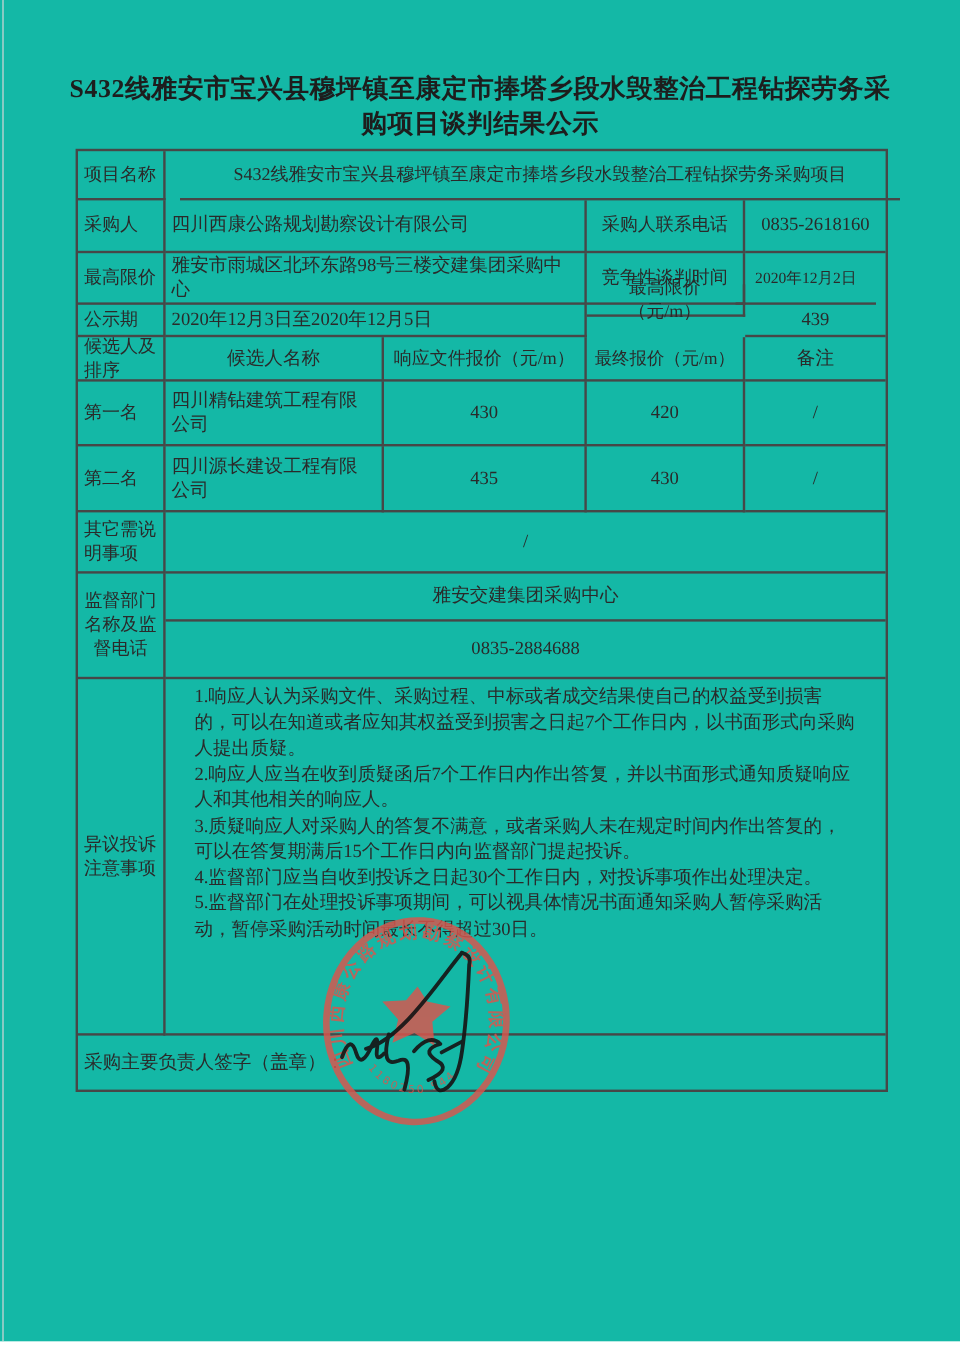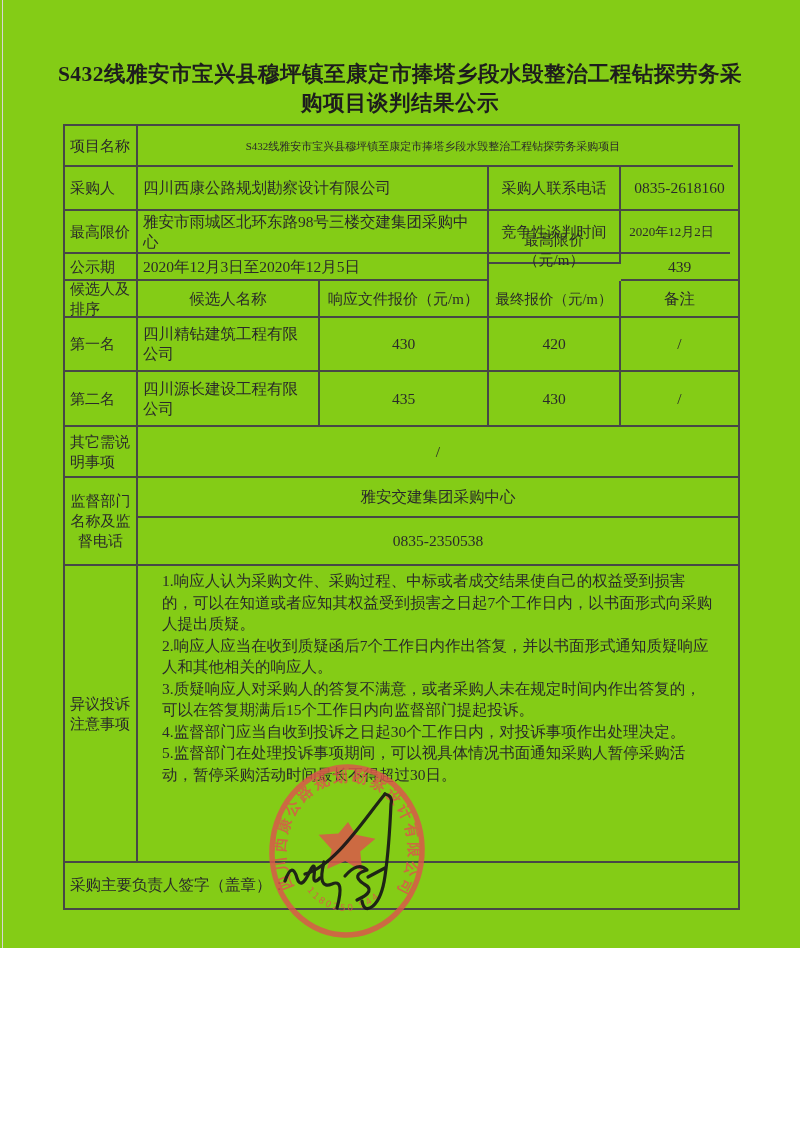--- a/index.html
+++ b/index.html
@@ -1,19 +1,19 @@
 <!DOCTYPE html>
 <html><head>
 <meta charset="utf-8">
 <style>
   html,body{margin:0;padding:0;background:#ffffff;}
   .page{
     position:relative;
-    width:800px;height:948px;
-    background:#84cc16;
+    width:800px;height:1118px;
+    background:#14b8a6;
     overflow:hidden;
     font-family:"Liberation Serif","DejaVu Serif",serif;
     color:#262626;
   }
   .scan-edge-left{
     position:absolute;left:2px;top:0;width:1px;height:1131px;
     background:#d6d6d6;
   }
   .doc-title{
     position:absolute;left:40px;top:60px;width:720px;
@@ -46,21 +46,21 @@
   <div class="scan-edge-left"></div>
 
   <div class="doc-title">
     <div>S432线雅安市宝兴县穆坪镇至康定市捧塔乡段水毁整治工程钻探劳务采</div>
     <div>购项目谈判结果公示</div>
   </div>
 
   <div class="tbl">
 
     <div class="cell lbl" style="left:0;top:0;width:73px;height:41px">项目名称</div>
-    <div class="cell center noR" style="left:68px;top:0;width:600px;height:41px;font-size:11px">S432线雅安市宝兴县穆坪镇至康定市捧塔乡段水毁整治工程钻探劳务采购项目</div>
+    <div class="cell center noR" style="left:85px;top:0;width:600px;height:41px;font-size:15px">S432线雅安市宝兴县穆坪镇至康定市捧塔乡段水毁整治工程钻探劳务采购项目</div>
 
     <div class="cell lbl" style="left:0;top:41px;width:73px;height:44px">采购人</div>
     <div class="cell" style="left:73px;top:41px;width:351px;height:44px">四川西康公路规划勘察设计有限公司</div>
     <div class="cell center lbl" style="left:424px;top:41px;width:132px;height:44px">采购人联系电话</div>
     <div class="cell center noR" style="left:556px;top:41px;width:117px;height:44px">0835-2618160</div>
 
     <div class="cell lbl" style="left:0;top:85px;width:73px;height:43px">最高限价</div>
     <div class="cell" style="left:73px;top:85px;width:351px;height:43px">雅安市雨城区北环东路98号三楼交建集团采购中心</div>
     <div class="cell center lbl" style="left:424px;top:85px;width:132px;height:43px">竞争性谈判时间</div>
     <div class="cell center noR" style="left:548px;top:85px;width:117px;height:43px;font-size:13px">2020年12月2日</div>
@@ -86,21 +86,21 @@
     <div class="cell" style="left:73px;top:246px;width:182px;height:55px">四川源长建设工程有限公司</div>
     <div class="cell center" style="left:255px;top:246px;width:169px;height:55px">435</div>
     <div class="cell center" style="left:424px;top:246px;width:132px;height:55px">430</div>
     <div class="cell center noR" style="left:556px;top:246px;width:117px;height:55px">/</div>
 
     <div class="cell lbl" style="left:0;top:301px;width:73px;height:51px">其它需说明事项</div>
     <div class="cell center noR" style="left:73px;top:301px;width:600px;height:51px">/</div>
 
     <div class="cell lbl center ctext" style="left:0;top:352px;width:73px;height:88px">监督部门名称及监督电话</div>
     <div class="cell center" style="left:73px;top:352px;width:600px;height:40px;border-right:none">雅安交建集团采购中心</div>
-    <div class="cell center noR" style="left:73px;top:392px;width:600px;height:48px">0835-2350538</div>
+    <div class="cell center noR" style="left:73px;top:392px;width:600px;height:48px">0835-2884688</div>
 
     <div class="cell lbl" style="left:0;top:440px;width:73px;height:297px">异议投诉注意事项</div>
     <div class="cell noR block" style="left:73px;top:440px;width:600px;height:297px">
       <p>1.响应人认为采购文件、采购过程、中标或者成交结果使自己的权益受到损害的，可以在知道或者应知其权益受到损害之日起7个工作日内，以书面形式向采购人提出质疑。</p>
       <p>2.响应人应当在收到质疑函后7个工作日内作出答复，并以书面形式通知质疑响应人和其他相关的响应人。</p>
       <p>3.质疑响应人对采购人的答复不满意，或者采购人未在规定时间内作出答复的，可以在答复期满后15个工作日内向监督部门提起投诉。</p>
       <p>4.监督部门应当自收到投诉之日起30个工作日内，对投诉事项作出处理决定。</p>
       <p>5.监督部门在处理投诉事项期间，可以视具体情况书面通知采购人暂停采购活动，暂停采购活动时间最长不得超过30日。</p>
     </div>
 

